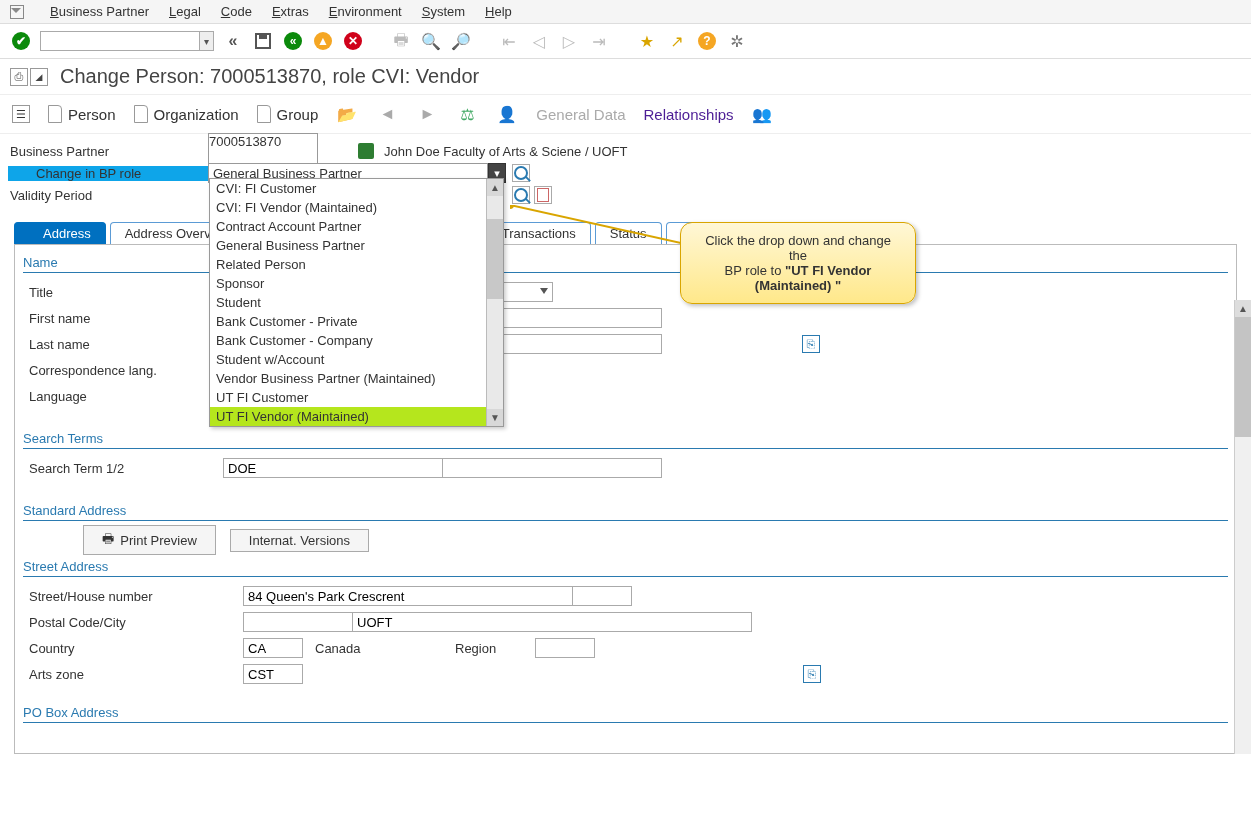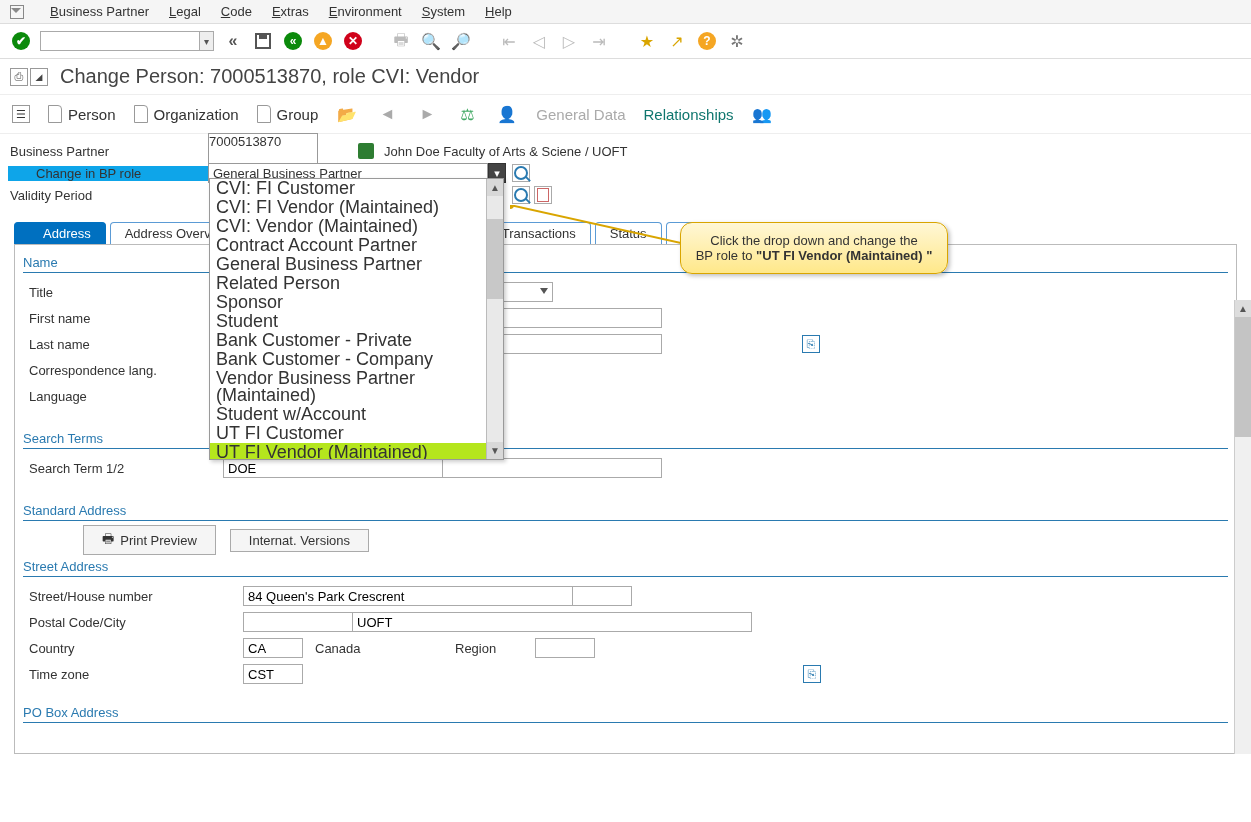--- a/index.html
+++ b/index.html
@@ -86,21 +86,21 @@
   .mini-icon{width:18px;height:18px;border:1px solid #aaa;display:flex;align-items:center;justify-content:center;font-size:12px;cursor:pointer;}
   .mini-page{width:12px;height:14px;border:1px solid #c66;}
 
   
   .dd-panel{
     position:absolute;left:209px;top:44px;width:295px;
     background:#fff;border:1px solid #999;z-index:10;
     box-shadow:2px 2px 4px rgba(0,0,0,0.2);
   }
   .dd-list{max-height:280px;overflow:hidden;position:relative;}
-  .dd-item{padding:1px 6px;font-size:18px;line-height:17px;}
+  .dd-item{padding:1px 6px;font-size:13px;line-height:17px;}
   .dd-item.hl{background:#b5e61d;}
   .dd-scroll{position:absolute;right:0;top:0;width:17px;height:100%;background:#e9e9e9;border-left:1px solid #bbb;}
   .dd-scroll .thumb{width:100%;height:80px;background:#c8c8c8;position:absolute;top:40px;}
   .dd-scroll .arrow{width:100%;height:17px;background:#d8d8d8;display:flex;align-items:center;justify-content:center;font-size:10px;color:#555;position:absolute;}
   .dd-scroll .arrow.up{top:0;}
   .dd-scroll .arrow.dn{bottom:0;}
 
   
   .tabs{display:flex;gap:4px;margin:16px 0 0 14px;}
   .tab{
@@ -129,21 +129,21 @@
 
   
   .right-scroll{
     position:absolute;right:0;top:300px;width:17px;height:500px;background:#f0f0f0;border-left:1px solid #ccc;
   }
   .right-scroll .arrow{width:100%;height:17px;background:#ddd;display:flex;align-items:center;justify-content:center;font-size:10px;color:#555;}
   .right-scroll .thumb{width:100%;height:120px;background:#c4c4c4;margin-top:0;}
 
   
   .callout{
-    position:absolute;left:680px;top:222px;width:268px;
+    position:absolute;left:680px;top:222px;width:236px;
     background:linear-gradient(#fff7d6,#ffe88a);
     border:1px solid #d9a500;border-radius:12px;padding:10px 14px;
     box-shadow:2px 2px 4px rgba(0,0,0,0.25);
     font-size:13px;text-align:center;z-index:20;
   }
   .callout-line{
     position:absolute;left:510px;top:205px;width:180px;height:60px;z-index:19;pointer-events:none;
   }
 
   .minisearch{width:14px;height:14px;display:inline-block;border:2px solid #2a7ab0;border-radius:50%;position:relative;}
@@ -226,21 +226,21 @@
   <div class="link">
       <span class="pageicon"></span>
       <span>Group</span>
     </div>
   <div class="tb-btn" style="color:#d48806;">📂</div>
   <div class="tb-btn graytext">◄</div>
   <div class="tb-btn graytext">►</div>
   <div class="tb-btn" style="color:#4a6;">⚖</div>
   <div class="tb-btn" style="color:#c77;">👤</div>
   <span class="graytext">General Data</span>
-  <span style="color:#0f766e;">Relationships</span>
+  <span style="color:#4c1d95;">Relationships</span>
   <div class="tb-btn" style="color:#2e7d32;">👥</div>
 </div>
 
 <div class="bp-area">
   <div class="bp-row">
     <div class="bp-label">Business Partner</div>
     <div class="bp-input" style="width:110px;">
         <span>7000513870</span>
       </div>
     <div class="person-icon"></div>
@@ -269,30 +269,29 @@
           <span class="mini-page"></span>
         </div>
     </div>
   </div>
 
   <div class="dd-panel">
     <div class="dd-list" id="ddlist">
 
       <div class="dd-item">CVI: FI Customer</div>
         <div class="dd-item">CVI: FI Vendor (Maintained)</div>
-        <div class="dd-item">CVI: Vendor (Maintained)</div>
         <div class="dd-item">Contract Account Partner</div>
         <div class="dd-item">General Business Partner</div>
         <div class="dd-item">Related Person</div>
         <div class="dd-item">Sponsor</div>
         <div class="dd-item">Student</div>
         <div class="dd-item">Bank Customer - Private</div>
         <div class="dd-item">Bank Customer - Company</div>
+        <div class="dd-item">Student w/Account</div>
         <div class="dd-item">Vendor Business Partner (Maintained)</div>
-        <div class="dd-item">Student w/Account</div>
         <div class="dd-item">UT FI Customer</div>
         <div class="dd-item hl">UT FI Vendor (Maintained)</div>
         <div class="dd-scroll">
         <div class="arrow up">▲</div>
         <div class="thumb"></div>
         <div class="arrow dn">▼</div>
       </div>
     </div>
   </div>
 </div>
@@ -373,21 +372,21 @@
     <input class="frm-inp" style="width: 400px; margin-left: -1px;" value="UOFT">
   </div>
   <div class="frm-row">
     <div class="frm-lbl" style="width:220px;">Country</div>
     <input class="frm-inp w60" value="CA" style="">
     <span style="margin-left:12px;width:140px;">Canada</span>
     <span style="width:80px;">Region</span>
     <input class="frm-inp w60" style="">
   </div>
   <div class="frm-row">
-    <div class="frm-lbl" style="width:220px;">Time zone</div>
+    <div class="frm-lbl" style="width:220px;">Arts zone</div>
     <input class="frm-inp w60" value="CST" style="">
     <div class="after-icon" style="margin-left:500px;">⎘</div>
   </div>
 
   <div style="height:14px;"></div>
   <div class="grp-title">PO Box Address</div>
 </div>
 
 <div class="right-scroll">
   <div class="arrow">▲</div>

